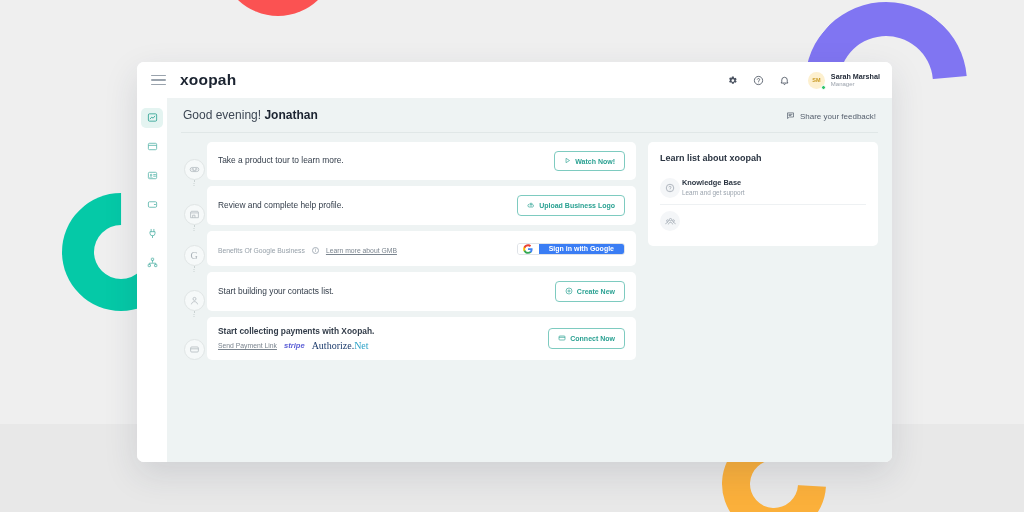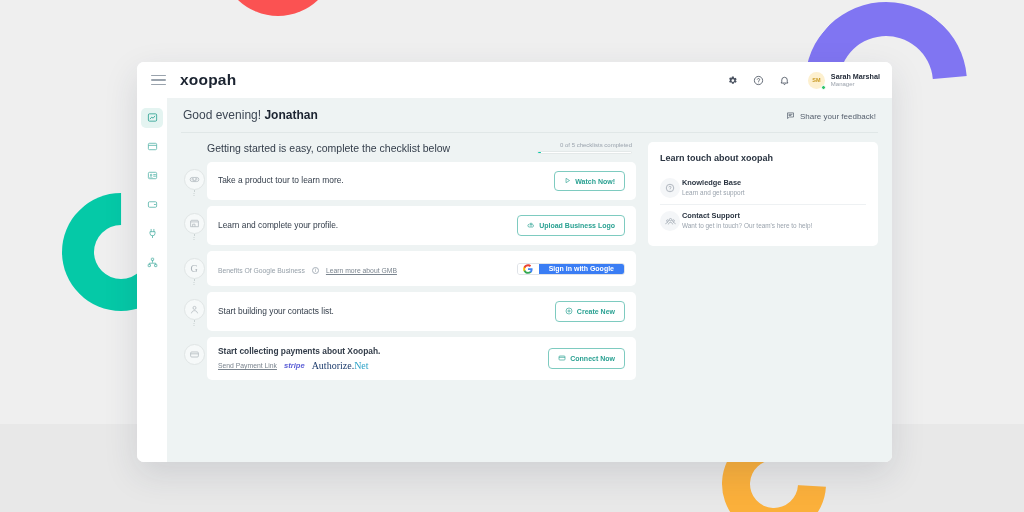--- a/index.html
+++ b/index.html
@@ -148,21 +148,21 @@
   #progress-wrap { width: 95px; }
   #progress-label { font-size: 6px; color: #9aa3ad; text-align: right; margin-bottom: 2.5px; }
   #progress-track {
     height: 3.5px; background: #fff; border-radius: 3px;
     border: .5px solid #e4e9e9; position: relative; overflow: hidden;
   }
   #progress-fill { height: 100%; background: #05c9a7; border-radius: 3px; width: 3%; }
 
   
   #checklist { position: relative; }
-  .task-row { display: flex; align-items: flex-start; position: relative; margin-bottom: 6px; }
+  .task-row { display: flex; align-items: flex-end; position: relative; margin-bottom: 6px; }
   .task-row:last-child { margin-bottom: 0; }
   .step-col {
     width: 26px; flex: 0 0 26px;
     display: flex; justify-content: center; position: relative;
   }
   .step-badge {
     width: 21px; height: 21px; border-radius: 50%;
     border: 1px solid #e0e5e5; background: #f6f9f9;
     display: flex; align-items: center; justify-content: center;
     color: #b2babf; margin-top: 7px; z-index: 2; position: relative;
@@ -357,29 +357,20 @@
             </svg>
           </span>
           <span>Share your feedback!</span>
         </div>
       </div>
 
       <div id="content-cols">
 
         <div id="col-left">
 
-          <div id="checklist-head">
-            <div id="checklist-title">Getting started is easy, complete the checklist below</div>
-            <div id="progress-wrap">
-              <div id="progress-label">0 of 5 checklists completed</div>
-              <div id="progress-track">
-                <div id="progress-fill" style="width: 3%;"></div>
-              </div>
-            </div>
-          </div>
 
           <div id="checklist">
 
             <div class="task-row">
               <div class="step-col">
                 <div class="step-badge">
                   <svg width="11" height="11" viewBox="0 0 24 24" fill="none" stroke="currentColor" stroke-width="1.7">
                     <rect x="2.5" y="7.5" width="19" height="9" rx="4.5"></rect>
                     <circle cx="8.2" cy="11.3" r="1.7"></circle>
                     <circle cx="15.8" cy="11.3" r="1.7"></circle>
@@ -409,21 +400,21 @@
                   <svg width="11" height="11" viewBox="0 0 24 24" fill="none" stroke="currentColor" stroke-width="1.7">
                     <path d="M3.5 8.5h17V19h-17V8.5z" stroke-linejoin="round"></path>
                     <path d="M3 8.5L5 5h14l2 3.5" stroke-linejoin="round"></path>
                     <path d="M8 19v-5.5h5V19" stroke-linejoin="round"></path>
                   </svg>
                 </div>
                 <div class="step-line"></div>
               </div>
               <div class="task-card">
                 <div class="task-texts">
-                  <div class="task-title">Learn and complete your profile.</div>
+                  <div class="task-title">Review and complete help profile.</div>
                 </div>
                 <button class="btn">
                   <span>
                     <svg width="8" height="8" viewBox="0 0 24 24" fill="none" stroke="currentColor" stroke-width="2">
                       <path d="M6.5 18a4 4 0 01.4-8 5.5 5.5 0 0110.5 1.3A3.6 3.6 0 0117 18H6.5z" stroke-linejoin="round"></path>
                       <path d="M12 15.5V9.8M9.8 11.8L12 9.6l2.2 2.2" stroke-linecap="round" stroke-linejoin="round"></path>
                     </svg>
                   </span>
                   <span>Upload Business Logo</span>
                 </button>
@@ -490,21 +481,21 @@
                 <div class="step-badge">
                   <svg width="11" height="11" viewBox="0 0 24 24" fill="none" stroke="currentColor" stroke-width="1.7">
                     <rect x="3.5" y="6.5" width="17" height="11" rx="2.5"></rect>
                     <path d="M3.5 10.5h17"></path>
                   </svg>
                 </div>
 
               </div>
               <div class="task-card">
                 <div class="task-texts">
-                  <div class="task-title bold">Start collecting payments about Xoopah.</div>
+                  <div class="task-title bold">Start collecting payments with Xoopah.</div>
                   <div class="task-sub">
                     <span class="sub-link">Send Payment Link</span>
                     <span class="brand-stripe">stripe</span>
                     <span class="brand-authnet"><span style="color:#1b3a6b">Authorize.</span><span>Net</span></span>
                   </div>
                 </div>
                 <button class="btn">
                   <span>
                     <svg width="8" height="8" viewBox="0 0 24 24" fill="none" stroke="currentColor" stroke-width="2">
                       <rect x="3" y="6" width="18" height="12" rx="2.5"></rect>
@@ -514,21 +505,21 @@
                   <span>Connect Now</span>
                 </button>
               </div>
             </div>
 
           </div>
         </div>
 
         <div id="col-right">
           <div id="learn-card">
-            <div id="learn-title">Learn touch about xoopah</div>
+            <div id="learn-title">Learn list about xoopah</div>
 
             <div class="learn-item">
               <div class="learn-ico">
                 <svg width="10" height="10" viewBox="0 0 24 24" fill="none" stroke="currentColor" stroke-width="1.8">
                   <circle cx="12" cy="12" r="9"></circle>
                   <path d="M9.5 9.4a2.6 2.6 0 015 .8c0 1.7-2.5 2.1-2.5 3.8" stroke-linecap="round"></path>
                   <circle cx="12" cy="17" r=".9" fill="currentColor" stroke="none"></circle>
                 </svg>
               </div>
               <div>
@@ -540,24 +531,20 @@
             <div class="learn-item">
               <div class="learn-ico">
                 <svg width="11" height="11" viewBox="0 0 24 24" fill="none" stroke="currentColor" stroke-width="1.6">
                   <circle cx="12" cy="8" r="2.6"></circle>
                   <circle cx="5.6" cy="10.4" r="2.1"></circle>
                   <circle cx="18.4" cy="10.4" r="2.1"></circle>
                   <path d="M7.5 17.5c.7-2.4 2.4-3.6 4.5-3.6s3.8 1.2 4.5 3.6" stroke-linecap="round"></path>
                   <path d="M1.8 17c.5-1.9 1.8-2.9 3.5-2.9M22.2 17c-.5-1.9-1.8-2.9-3.5-2.9" stroke-linecap="round"></path>
                 </svg>
               </div>
-              <div>
-                <div class="learn-name">Contact Support</div>
-                <div class="learn-desc">Want to get in touch? Our team's here to help!</div>
-              </div>
             </div>
 
           </div>
         </div>
 
       </div>
     </div>
   </div>
 </div>
 

